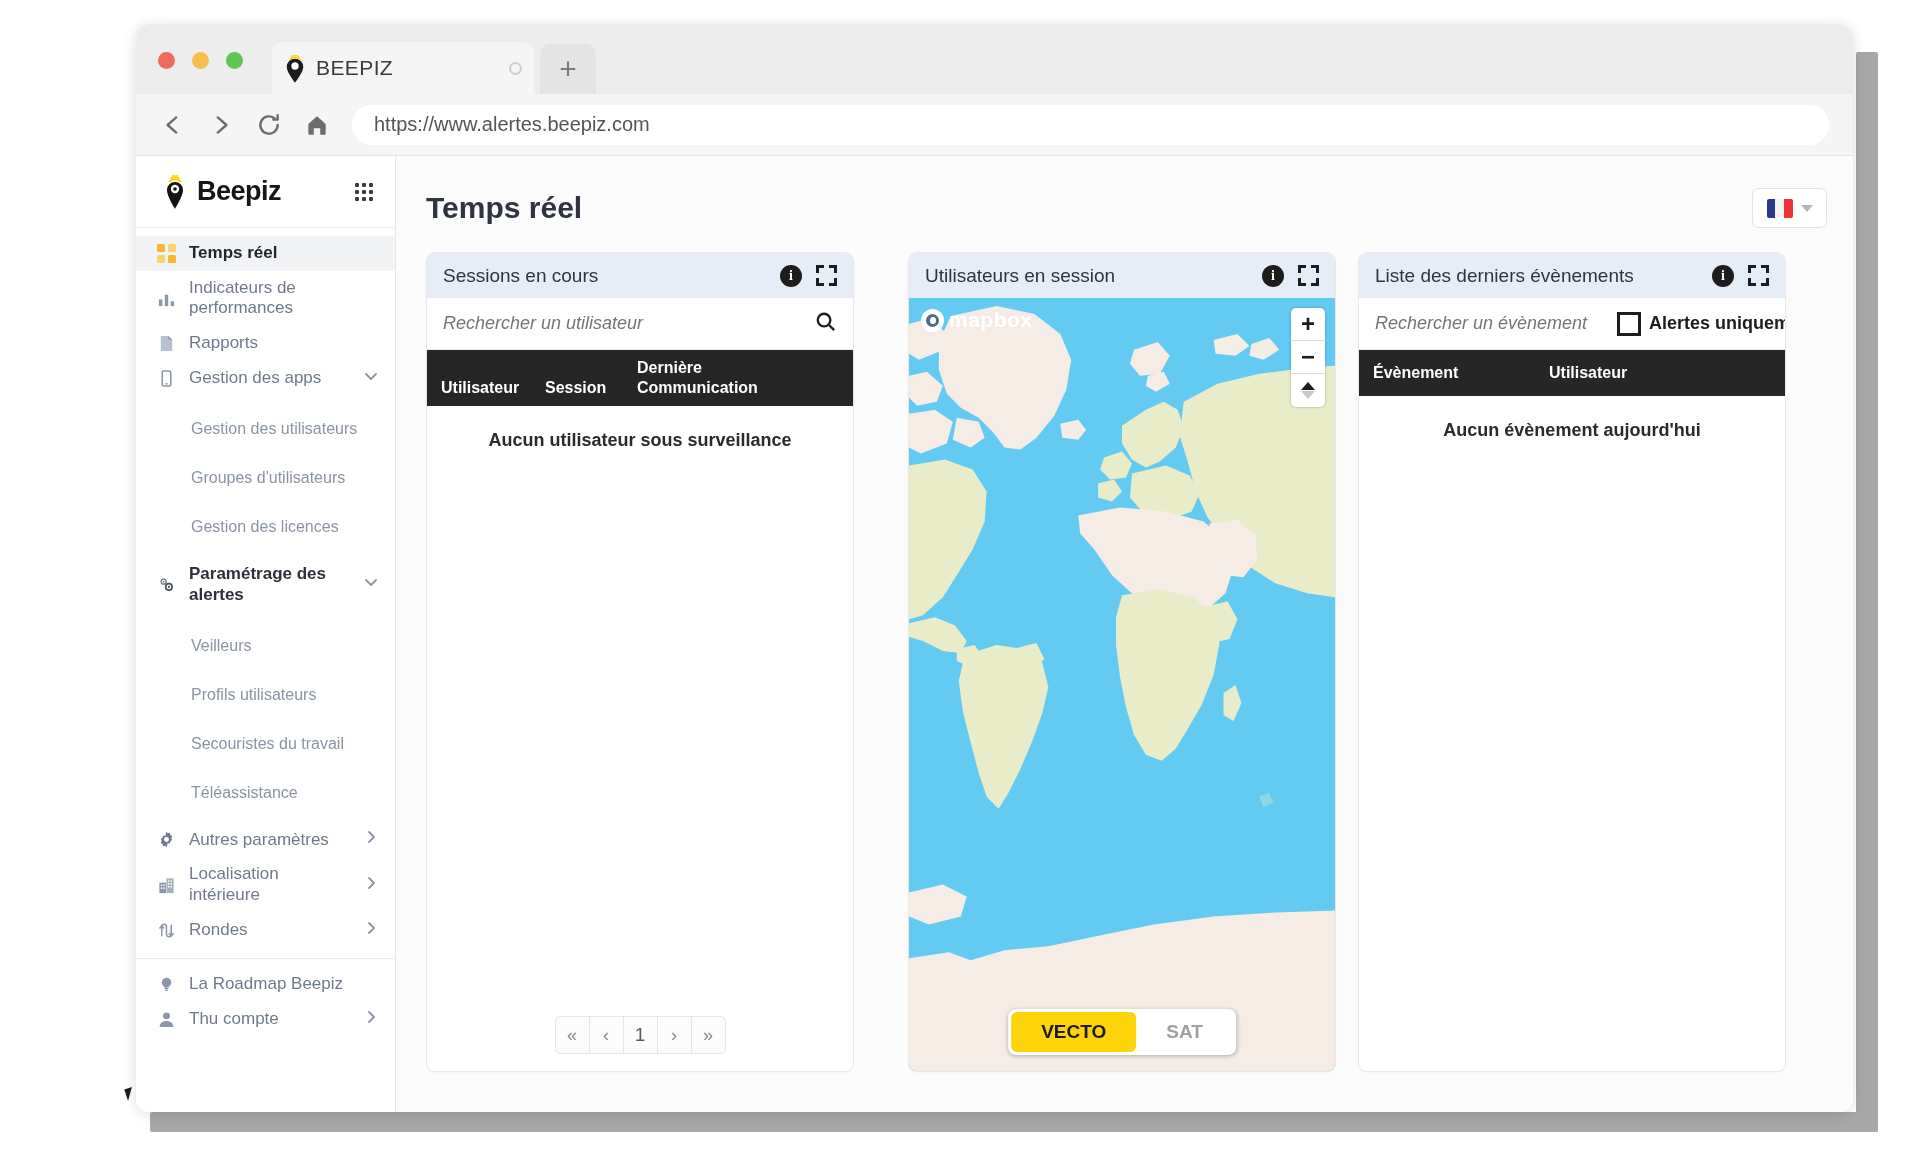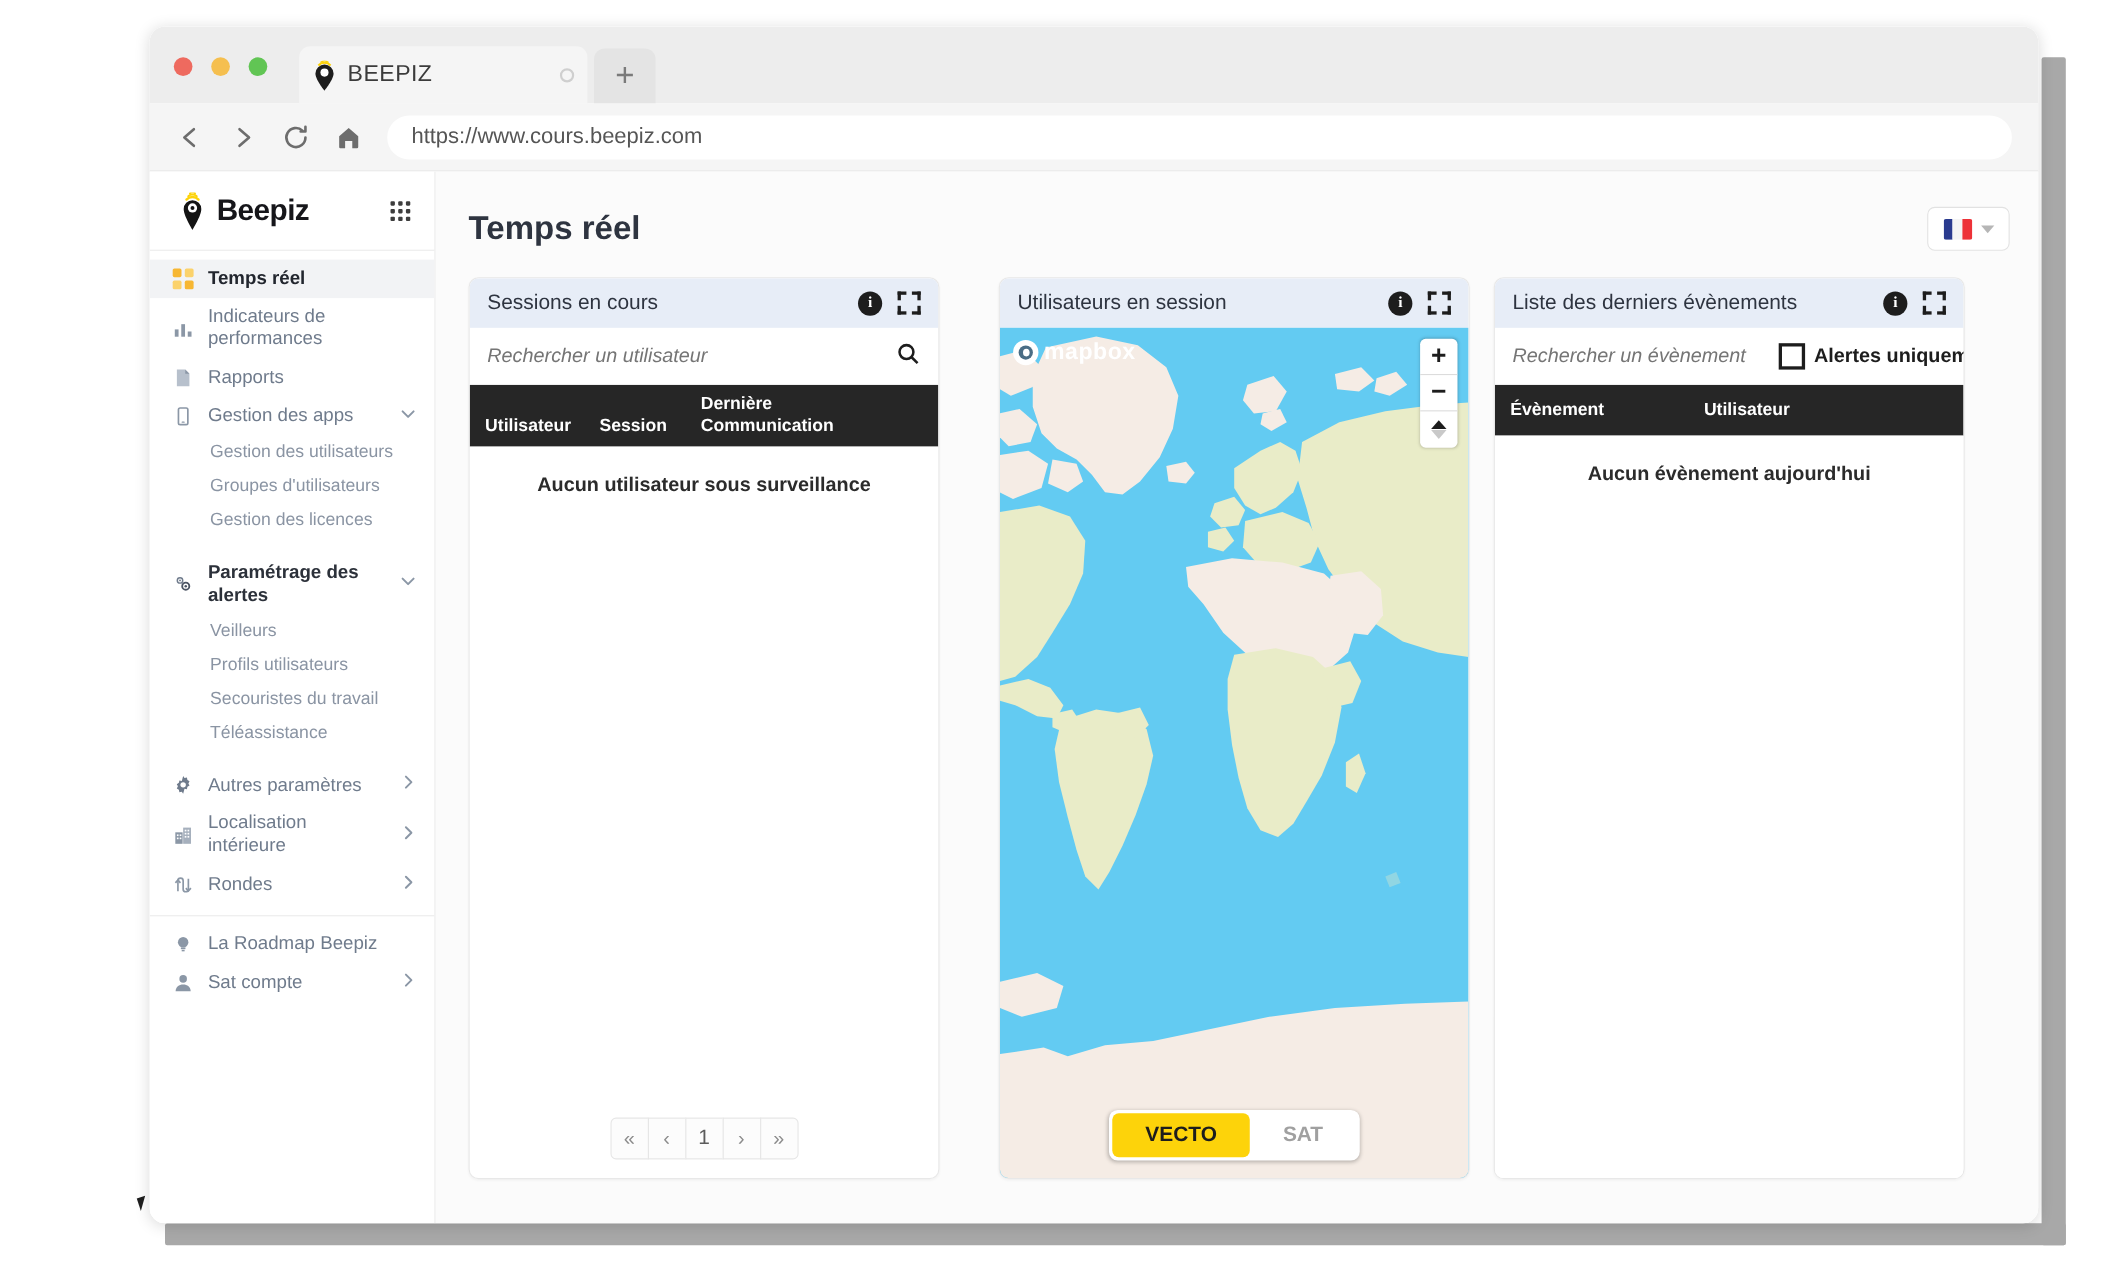--- a/index.html
+++ b/index.html
@@ -87,21 +87,21 @@
   .nav-item {
     display:flex; align-items:center; gap:13px;
     padding:7px 16px 7px 20px; min-height:34px;
     font-size:17px; color:#6f7b8c; cursor:pointer; position:relative;
   }
   .nav-item .ico { width:20px; flex:0 0 20px; display:flex; align-items:center; justify-content:center; }
   .nav-item .lbl { flex:1; line-height:1.22; }
   .nav-item .chev { width:16px; flex:0 0 16px; color:#8b97a6; }
   .nav-item.active { background:#f2f3f5; color:#22262e; font-weight:600; }
   .nav-item.strong { color:#2c313a; font-weight:600; }
-  .nav-sub { padding:5px 16px 5px 55px; font-size:16px; color:#8a94a3; min-height:31px; display:flex; align-items:center; }
+  .nav-sub { padding:5px 16px 5px 55px; font-size:16px; color:#8a94a3; min-height:31px; display:flex; align-items:center;margin-top:18px; }
   .nav-gap { height:14px; }
   .nav-divider { height:1px; background:#ececec; margin:10px 0 8px; }
 
   .grid4 { display:grid; grid-template-columns:8px 8px; grid-template-rows:8px 8px; gap:3px; }
   .grid4 i { display:block; border-radius:1.5px; }
   .grid4 i:nth-child(1){background:#f7b733;}
   .grid4 i:nth-child(2){background:#fbd26b;}
   .grid4 i:nth-child(3){background:#fbd26b;}
   .grid4 i:nth-child(4){background:#f7b733;}
 
@@ -262,21 +262,21 @@
           <svg viewBox="0 0 24 24">
             <path d="M20 12a8 8 0 11-2.5-5.8"></path>
             <polyline points="20,3 20,7 16,7"></polyline>
           </svg>
         </span>
       <span class="navbtn">
           <svg viewBox="0 0 24 24">
             <path d="M4 11l8-7 8 7v9a1 1 0 01-1 1h-4v-6h-6v6H5a1 1 0 01-1-1z" fill="#6d6d6d" stroke="none"></path>
           </svg>
         </span>
-      <div class="urlfield">https://www.cours.beepiz.com</div>
+      <div class="urlfield">https://www.alertes.beepiz.com</div>
     </div>
 
     <div class="app">
 
       <aside class="sidebar">
         <div class="brand">
           <div class="brand-left">
             <span class="logo-mark">
               <svg viewBox="0 0 30 34">
                   <path d="M15 34c0-.5 8-12.5 8-19a8 8 0 10-16 0c0 6.5 8 18.5 8 19z" fill="#141414"></path>
@@ -467,21 +467,21 @@
             <span class="lbl">La Roadmap Beepiz</span>
           </div>
 
           <div class="nav-item">
             <span class="ico">
               <svg viewBox="0 0 20 20">
                   <circle cx="10" cy="6.2" r="3.6" fill="#8b97a6"></circle>
                   <path d="M2.8 18c0-4 3.2-6.4 7.2-6.4s7.2 2.4 7.2 6.4z" fill="#8b97a6"></path>
                 </svg>
             </span>
-            <span class="lbl">Sat compte</span>
+            <span class="lbl">Thu compte</span>
             <span class="chev">
               <svg viewBox="0 0 16 16" width="16" height="16">
                   <polyline points="6,3 11,8 6,13" fill="none" stroke="#8b97a6" stroke-width="1.8" stroke-linecap="round" stroke-linejoin="round"></polyline>
                 </svg>
             </span>
           </div>
 
         </nav>
       </aside>
 

